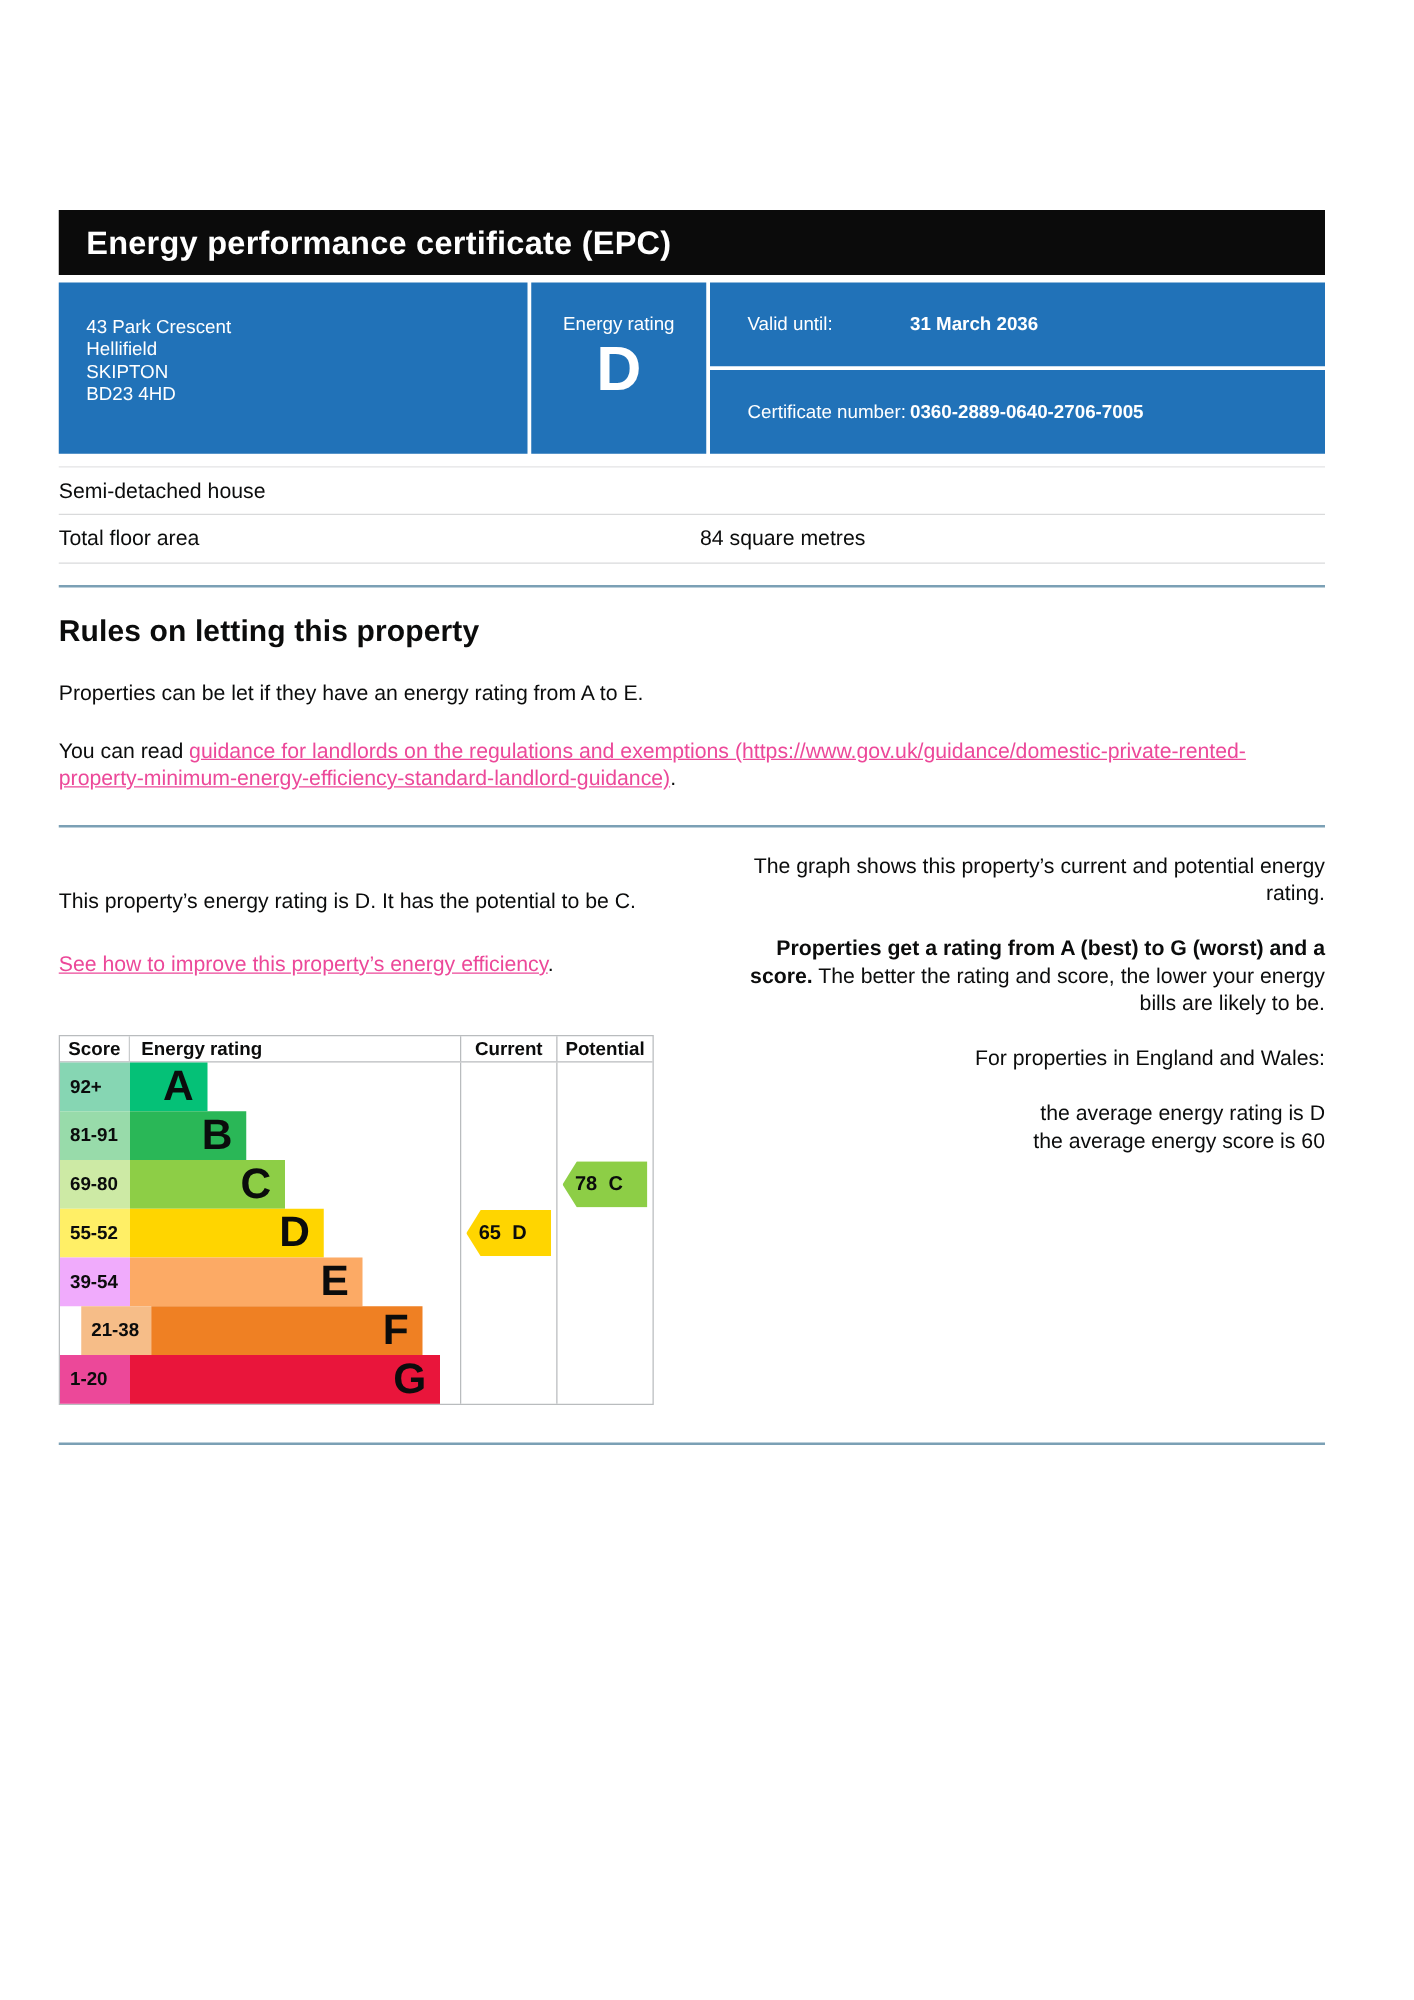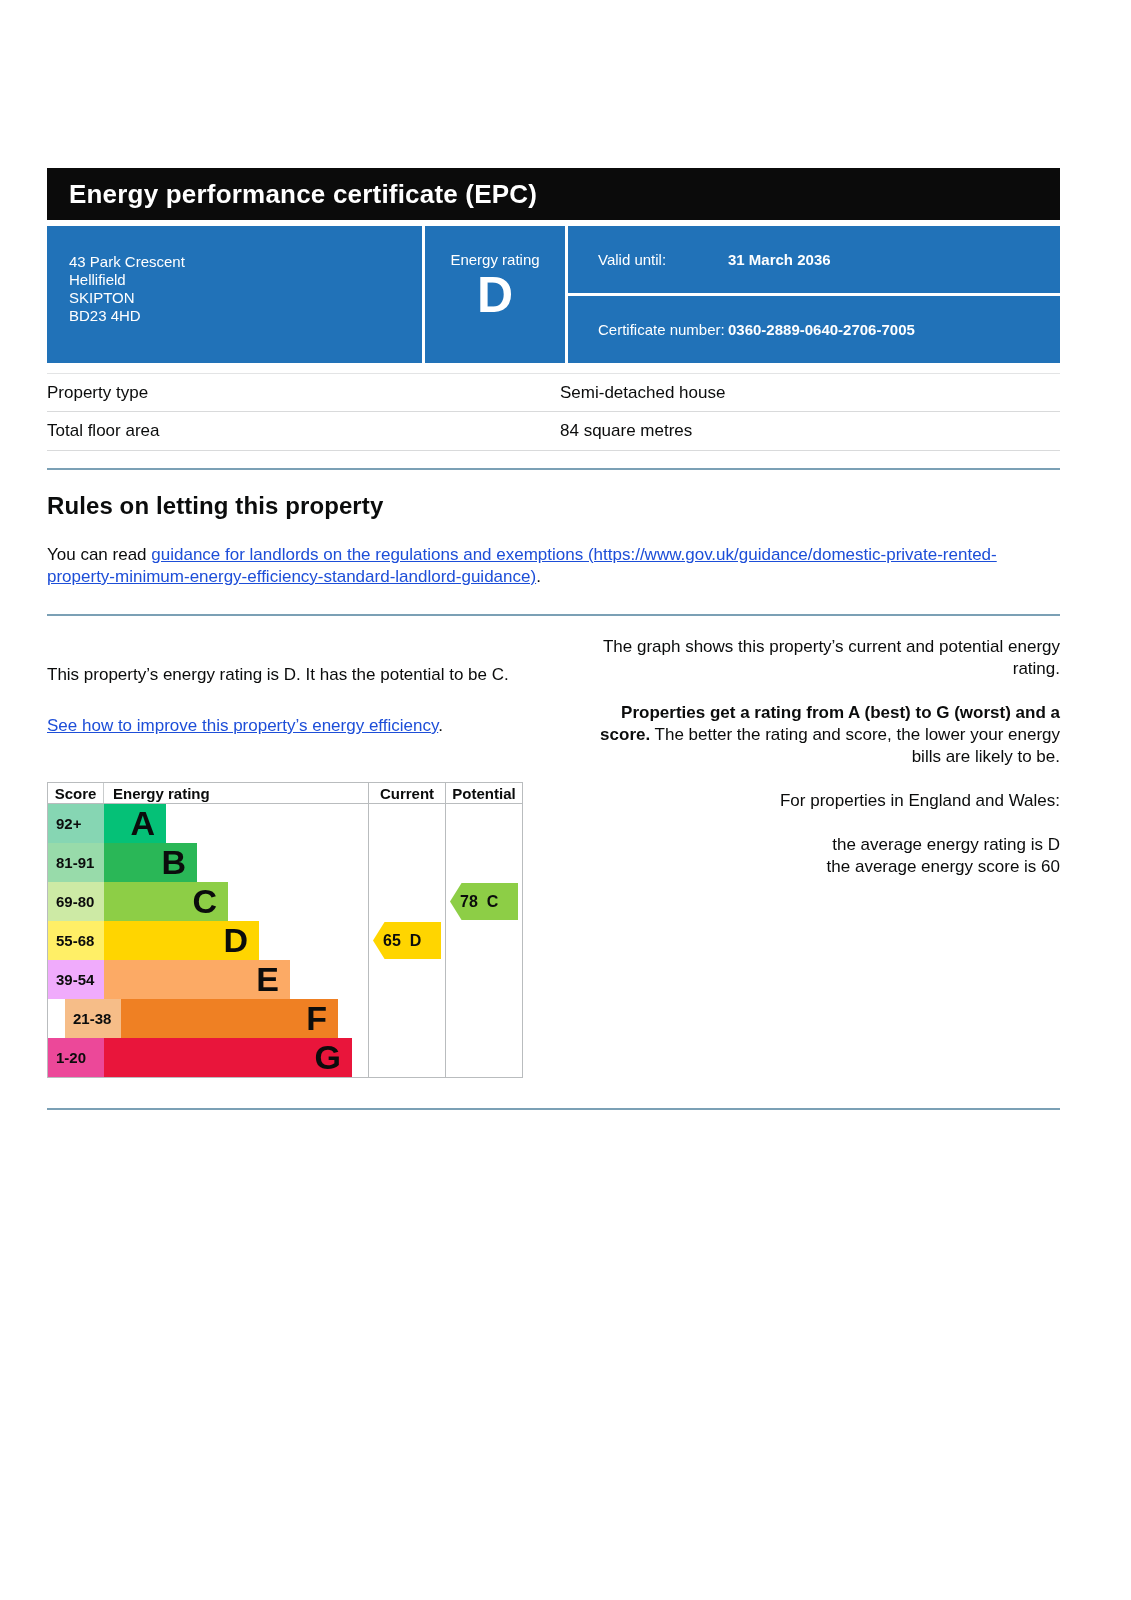--- a/index.html
+++ b/index.html
@@ -56,21 +56,21 @@
   .break-1 { margin-top: 17px; }
   .break-2 { margin-top: 26px; }
   .break-3 { margin-top: 30px; }
 
   h2 { font-size: 24px; font-weight: bold; letter-spacing: 0.1px; }
   p { font-size: 17px; line-height: 22px; }
 
   
   .rules { margin-top: 22px; }
   .rules p { margin-top: 24px; }
-  a { color: #1d4ed8; text-decoration: underline; cursor: pointer; }
+  a { color: #ec4899; text-decoration: underline; cursor: pointer; }
 
   
   .rating-section { margin-top: 20px; display: flex; }
   .col-left { width: 480px; flex: 0 0 480px; }
   .col-right { margin-left: 63px; width: 472px; }
   .col-left > p { margin-top: 28px; }
   .improve-line { margin-top: 30px; font-size: 17px; }
   .col-right p { margin-bottom: 22px; text-align: right; }
   .col-right .tight { margin-bottom: 0; }
 
@@ -138,33 +138,33 @@
       </div>
       <div class="meta-row">
         <span class="meta-label">Certificate number:</span>
         <span class="meta-value">0360-2889-0640-2706-7005</span>
       </div>
     </div>
   </section>
 
   <section class="facts">
     <div class="fact-row">
-      <span class="fact-label">Property type</span>
       <span class="fact-value">Semi-detached house</span>
     </div>
     <div class="fact-row">
       <span class="fact-label">Total floor area</span>
       <span class="fact-value">84 square metres</span>
     </div>
   </section>
 
   <hr class="section-break break-1">
 
   <section class="rules">
     <h2>Rules on letting this property</h2>
+    <p>Properties can be let if they have an energy rating from A to E.</p>
     <p>
       <span>You can read </span><a>guidance for landlords on the regulations and exemptions (https://www.gov.uk/guidance/domestic-private-rented-property-minimum-energy-efficiency-standard-landlord-guidance)</a><span>.</span>
     </p>
   </section>
 
   <hr class="section-break break-2">
 
   <section class="rating-section">
     <div class="col-left">
       <p>This property’s energy rating is D. It has the potential to be C.</p>
@@ -187,21 +187,21 @@
             </div>
             <div class="band-row">
               <div class="band-score tint" style="background: rgb(152, 219, 170);">81-91</div>
               <div class="bar" style="background: rgb(42, 183, 87); width: 93px;">B</div>
             </div>
             <div class="band-row">
               <div class="band-score tint" style="background: rgb(205, 234, 165);">69-80</div>
               <div class="bar" style="background: rgb(141, 206, 70); width: 124px;">C</div>
             </div>
             <div class="band-row">
-              <div class="band-score tint" style="background: rgb(255, 239, 102);">55-68</div>
+              <div class="band-score tint" style="background: rgb(255, 239, 102);">55-52</div>
               <div class="bar" style="background: rgb(255, 213, 0); width: 155px;">D</div>
             </div>
             <div class="band-row">
               <div class="band-score tint" style="background: #f0abfc;">39-54</div>
               <div class="bar" style="background: rgb(252, 170, 101); width: 186px;">E</div>
             </div>
             <div class="band-row">
               <div class="band-score tint" style="background: rgb(246, 189, 136); margin-left: 17px;">21-38</div>
               <div class="bar" style="background: rgb(239, 128, 35); width: 217px;">F</div>
             </div>

